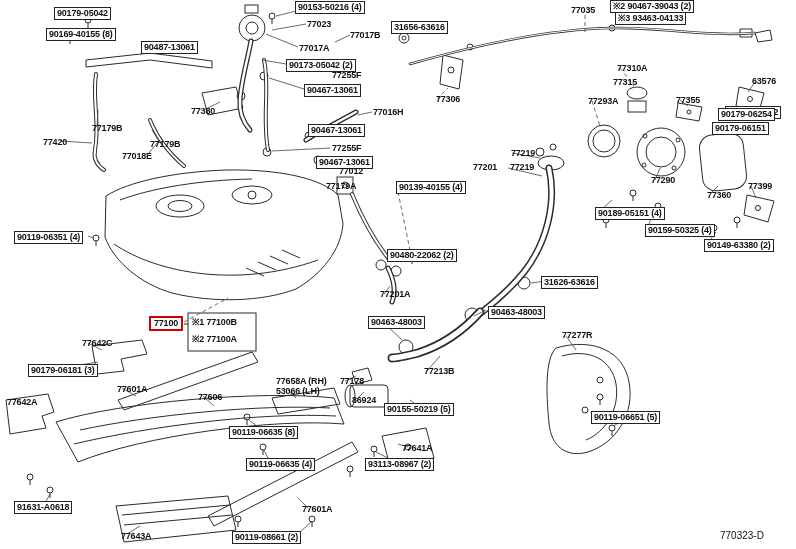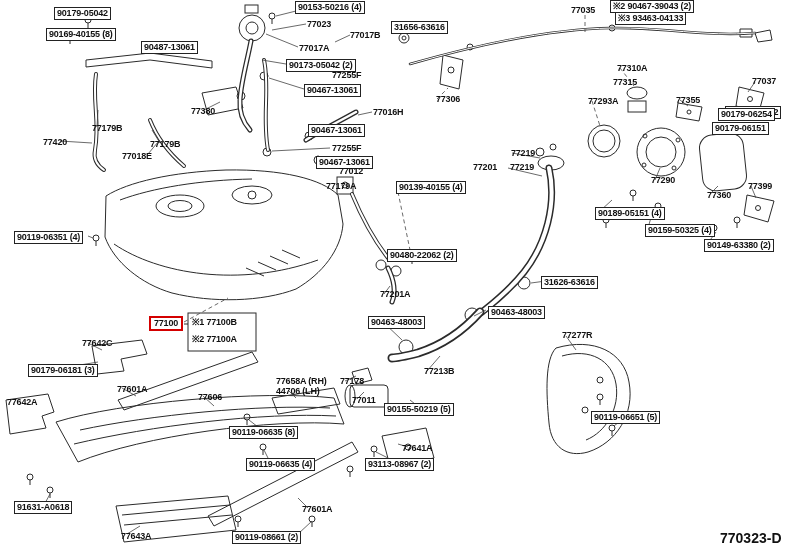--- a/index.html
+++ b/index.html
@@ -10,21 +10,21 @@
   .ti{stroke:#fff;fill:none;stroke-linecap:round;}
   .labels{position:absolute;left:0;top:0;width:100%;height:100%;}
   .part-label{position:absolute;font-size:9px;font-weight:700;color:#111;
               line-height:11px;white-space:nowrap;letter-spacing:-0.2px;cursor:pointer;}
   .part-label.boxed{border:1px solid #222;background:#fff;padding:0 2px;}
   .part-label.highlight{border:2px solid var(--hl,#d40000);background:#fff;padding:0 3px;}
   .legend{position:absolute;left:516px;top:452px;width:252px;border:1px solid #222;
           background:#fff;padding:5px 6px;font-size:9.5px;font-weight:700;color:#111;}
   .legend-line{line-height:14px;white-space:nowrap;}
   .legend-line:nth-child(2){padding-left:16px;}
-  .figure-code{position:absolute;left:720px;top:530px;font-size:14px;font-weight:700;color:#111;}
+  .figure-code{position:absolute;left:720px;top:530px;font-size:10px;font-weight:400;color:#111;}
 </style>
 </head>
 <body>
 
 <div class="stage">
 
   <svg class="art" width="796" height="549" viewBox="0 0 796 549">
     <defs>
       <g id="bolt" stroke="#2b2b2b" fill="none">
         <circle cx="0" cy="0" r="3"></circle>
@@ -244,21 +244,21 @@
       <div class="part-label boxed" style="left: 396px; top: 181px;">90139-40155 (4)</div>
       <div class="part-label plain" style="left: 571px; top: 5px;">77035</div>
       <div class="part-label boxed" style="left: 610px; top: 0px;">※2 90467-39043 (2)</div>
       <div class="part-label boxed" style="left: 615px; top: 12px;">※3 93463-04133</div>
       <div class="part-label boxed" style="left: 391px; top: 21px;">31656-63616</div>
       <div class="part-label plain" style="left: 436px; top: 94px;">77306</div>
       <div class="part-label plain" style="left: 617px; top: 63px;">77310A</div>
       <div class="part-label plain" style="left: 613px; top: 77px;">77315</div>
       <div class="part-label plain" style="left: 588px; top: 96px;">77293A</div>
       <div class="part-label plain" style="left: 676px; top: 95px;">77355</div>
-      <div class="part-label plain" style="left: 752px; top: 76px;">77037</div>
+      <div class="part-label plain" style="left: 752px; top: 76px;">63576</div>
       <div class="part-label boxed" style="left: 725px; top: 106px;">90179-10112</div>
       <div class="part-label boxed" style="left: 718px; top: 108px;">90179-06254</div>
       <div class="part-label boxed" style="left: 712px; top: 122px;">90179-06151</div>
       <div class="part-label plain" style="left: 511px; top: 148px;">77219</div>
       <div class="part-label plain" style="left: 473px; top: 162px;">77201</div>
       <div class="part-label plain" style="left: 510px; top: 162px;">77219</div>
       <div class="part-label plain" style="left: 651px; top: 175px;">77290</div>
       <div class="part-label plain" style="left: 707px; top: 190px;">77360</div>
       <div class="part-label plain" style="left: 748px; top: 181px;">77399</div>
       <div class="part-label boxed" style="left: 595px; top: 207px;">90189-05151 (4)</div>
@@ -271,23 +271,23 @@
       <div class="part-label boxed" style="left: 368px; top: 316px;">90463-48003</div>
       <div class="part-label highlight" style="left: 149px; top: 316px;">77100</div>
       <div class="part-label plain" style="left: 192px; top: 317px;">※1 77100B</div>
       <div class="part-label plain" style="left: 192px; top: 334px;">※2 77100A</div>
       <div class="part-label plain" style="left: 82px; top: 338px;">77642C</div>
       <div class="part-label boxed" style="left: 28px; top: 364px;">90179-06181 (3)</div>
       <div class="part-label plain" style="left: 117px; top: 384px;">77601A</div>
       <div class="part-label plain" style="left: 7px; top: 397px;">77642A</div>
       <div class="part-label plain" style="left: 198px; top: 392px;">77606</div>
       <div class="part-label plain" style="left: 276px; top: 376px;">77658A (RH)</div>
-      <div class="part-label plain" style="left: 276px; top: 386px;">44706  (LH)</div>
+      <div class="part-label plain" style="left: 276px; top: 386px;">53066  (LH)</div>
       <div class="part-label plain" style="left: 340px; top: 376px;">77178</div>
-      <div class="part-label plain" style="left: 352px; top: 395px;">77011</div>
+      <div class="part-label plain" style="left: 352px; top: 395px;">86924</div>
       <div class="part-label boxed" style="left: 384px; top: 403px;">90155-50219 (5)</div>
       <div class="part-label plain" style="left: 424px; top: 366px;">77213B</div>
       <div class="part-label plain" style="left: 562px; top: 330px;">77277R</div>
       <div class="part-label boxed" style="left: 591px; top: 411px;">90119-06651 (5)</div>
       <div class="part-label boxed" style="left: 229px; top: 426px;">90119-06635 (8)</div>
       <div class="part-label boxed" style="left: 246px; top: 458px;">90119-06635 (4)</div>
       <div class="part-label boxed" style="left: 365px; top: 458px;">93113-08967 (2)</div>
       <div class="part-label plain" style="left: 402px; top: 443px;">77641A</div>
       <div class="part-label boxed" style="left: 14px; top: 501px;">91631-A0618</div>
       <div class="part-label plain" style="left: 302px; top: 504px;">77601A</div>

